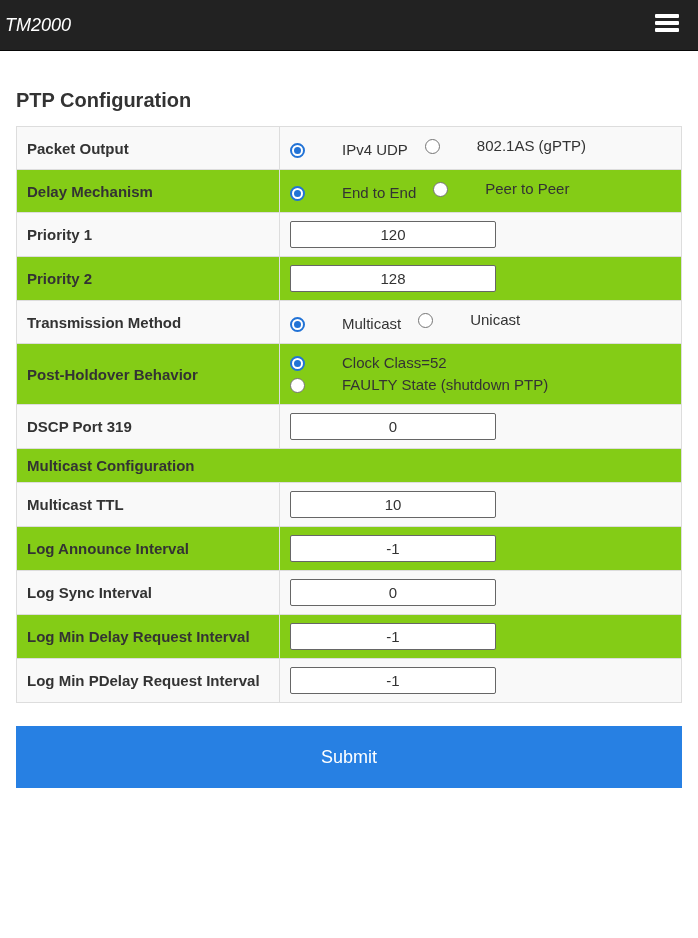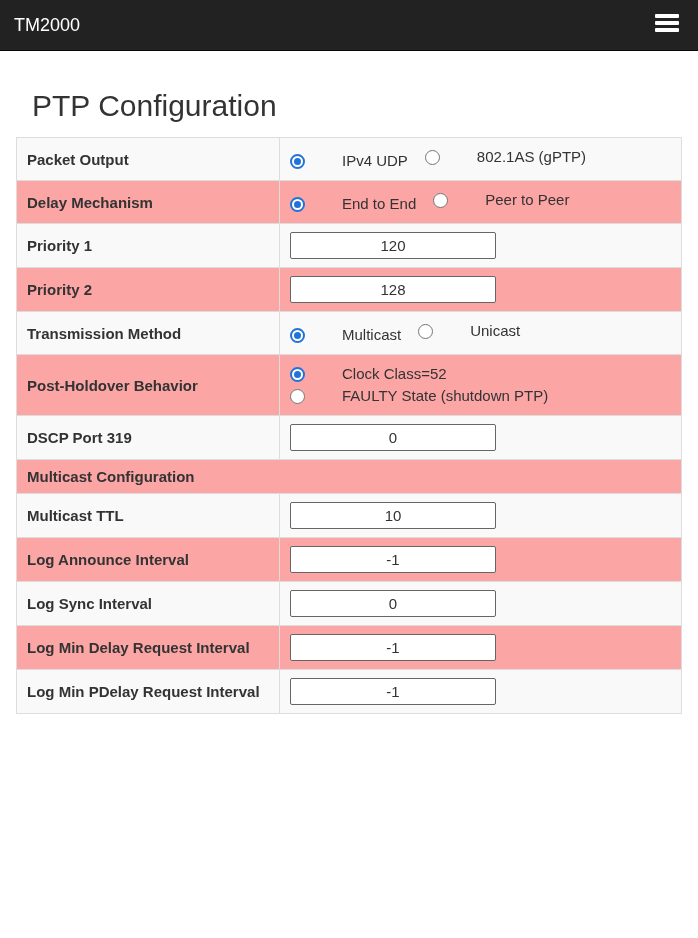--- a/index.html
+++ b/index.html
@@ -12,35 +12,35 @@
     --text:#333333;
   }
   *{box-sizing:border-box;}
   html,body{margin:0;padding:0;background:#ffffff;
     font-family:"Liberation Sans",sans-serif;color:var(--text);}
   body{width:698px;min-height:938px;}
 
   
   .navbar{position:relative;height:51px;background:var(--navbar-bg);
     border-bottom:1px solid var(--navbar-border);}
-  .brand{display:inline-block;padding:0 0 0 14px;line-height:50px;
-    font-size:18px;color:#ffffff;text-decoration:none;cursor:pointer;}
+  .brand{display:inline-block;padding:0 0 0 5px;line-height:50px;
+    font-size:18px;color:#ffffff;text-decoration:none;cursor:pointer;font-style:italic;}
   .menu-btn{position:absolute;right:19px;top:14px;background:transparent;
     border:none;padding:0;cursor:pointer;}
   .menu-btn .bar{display:block;width:24px;height:4px;background:#ffffff;
     border-radius:1px;margin-bottom:3px;}
   .menu-btn .bar:last-child{margin-bottom:0;}
 
   
   .container{padding:0 16px;}
-  h2.page-title{margin:38px 0 14px 16px;font-size:30px;font-weight:normal;
+  h2.page-title{margin:38px 0 14px 0;font-size:20px;font-weight:bold;
     color:var(--text);}
 
   
-  table.cfg{width:100%;border-collapse:collapse;background:#fca5a5;}
+  table.cfg{width:100%;border-collapse:collapse;background:#84cc16;}
   table.cfg td{border:1px solid var(--border);vertical-align:middle;
     padding:8px 10px;font-size:15px;}
   table.cfg tr:nth-child(odd) td{background:var(--stripe);}
   td.lbl{width:263px;font-weight:bold;color:var(--text);}
   td.section-cell{font-size:18px;font-weight:bold;padding:15px 10px;}
 
   
   .opt{display:inline-flex;align-items:center;margin-right:17px;
     line-height:22px;cursor:pointer;gap:32px;}
   .opt:last-child{margin-right:0;}
@@ -150,13 +150,14 @@
           <td class="lbl">Log Min Delay Request Interval</td>
           <td class="val"><input class="num" type="text" value="-1" style=""></td>
         </tr>
         <tr>
           <td class="lbl">Log Min PDelay Request Interval</td>
           <td class="val"><input class="num" type="text" value="-1" style=""></td>
         </tr>
       </tbody>
   </table>
 
+  <button class="submit-btn">Submit</button>
 </div>
 
 </body></html>

